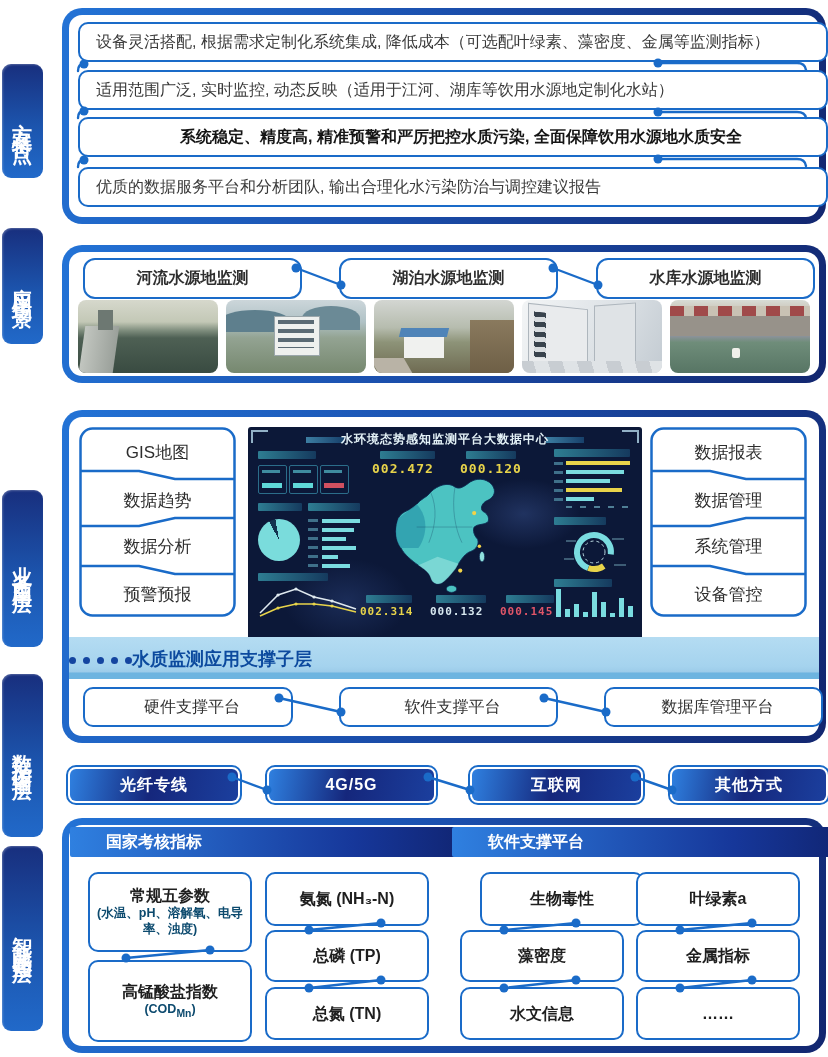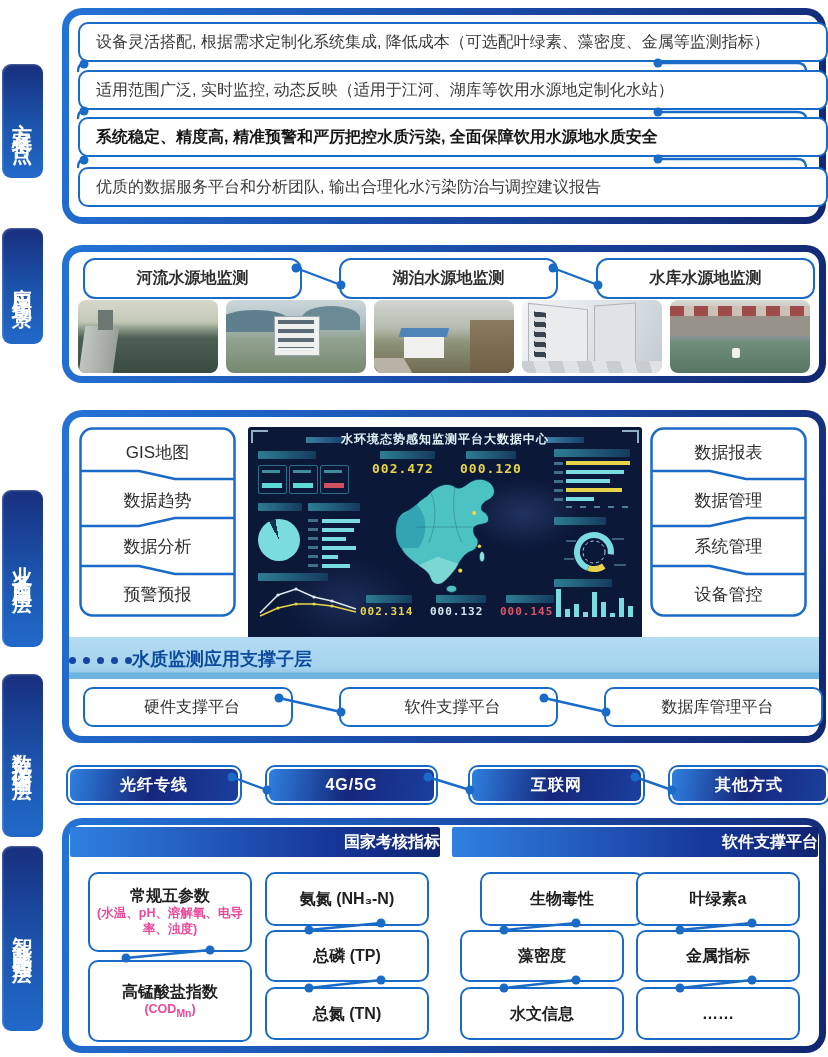--- a/index.html
+++ b/index.html
@@ -14,43 +14,43 @@
        font-size:20px;font-weight:700;letter-spacing:7px;line-height:1;}
   
   .sect{position:absolute;border-radius:20px;
         background:linear-gradient(110deg,#2373d6 0%,#1b50ae 45%,#12266f 100%);}
   .sect-in{position:absolute;inset:7px;background:#fff;border-radius:13px;}
   
   .bbox{position:absolute;border:2px solid #1a6bc8;border-radius:10px;background:#fff;
         display:flex;align-items:center;justify-content:center;}
   .frow{position:absolute;border:2px solid #1a6bc8;border-radius:10px;background:#fff;
         display:flex;align-items:center;padding-left:16px;font-size:16px;color:#3a3a3a;}
-  .frow.bold{font-weight:700;color:#151515;}
+  .frow.bold{font-weight:700;color:#151515;justify-content:center;}
   .scen-label{font-size:16px;font-weight:700;color:#2e2e2e;border-radius:12px;}
   .plat{font-size:16px;font-weight:500;color:#303030;border-radius:10px;padding-left:8px;}
   
   .colwrap{position:absolute;}
   .colwrap svg{position:absolute;left:0;top:0;}
   .cell{position:absolute;left:0;width:100%;text-align:center;font-size:17px;color:#2e2e2e;font-weight:500;}
   
   .band{position:absolute;background:linear-gradient(180deg,#b4dcf2 0%,#a5d3ee 70%,#9ccbe9 84%,#6db4e0 85%,#6db4e0 100%);
         display:flex;flex-direction:row;align-items:center;justify-content:flex-start;}
   .band .dots{display:flex;gap:7px;margin-top:5px;}
   .band .dots i{width:7px;height:7px;border-radius:50%;background:#1445a0;}
   .band .bandtxt{font-size:18px;font-weight:700;color:#0c4a9e;margin-top:1px;}
   
   .pill{position:absolute;border:2px solid #1a6bc8;border-radius:10px;background:#fff;padding:2px;}
   .pill .pin{width:100%;height:100%;border-radius:6px;box-sizing:border-box;
         background:linear-gradient(100deg,#2f80e0 0%,#15277c 48%,#1b3f9e 100%);
         display:flex;align-items:center;justify-content:center;color:#fff;font-size:16px;font-weight:700;letter-spacing:1px;}
   
   .hbar{position:absolute;background:linear-gradient(90deg,#2f80e0 0%,#16379a 70%,#10236f 100%);
-        display:flex;align-items:center;justify-content:flex-end;color:#fff;font-size:16px;font-weight:700;border-radius:2px;}
+        display:flex;align-items:center;justify-content:flex-start;color:#fff;font-size:16px;font-weight:700;border-radius:2px;padding-left:36px;}
   .sitem{flex-direction:column;font-size:16px;font-weight:600;color:#1f1f1f;text-align:center;line-height:1.25;}
-  .sitem .sub{font-size:12.5px;font-weight:600;color:#ec4899;padding:0 0;}
+  .sitem .sub{font-size:12.5px;font-weight:600;color:#0c4a6e;padding:0 0;}
   
   .ph{position:absolute;top:55px;width:140px;height:73px;border-radius:8px;overflow:hidden;}
   .ph div{position:absolute;}
   
   .dash{position:absolute;background:
         radial-gradient(80px 50px at 70% 35%,rgba(70,100,170,.35),rgba(0,0,0,0) 70%),
         radial-gradient(90px 60px at 25% 70%,rgba(60,90,160,.3),rgba(0,0,0,0) 70%),
         #0c1838;border-radius:3px;overflow:hidden;}
   .dash .corner{position:absolute;width:15px;height:11px;}
   .dash .corner.tl{left:3px;top:3px;border-left:2px solid rgba(170,205,225,.85);border-top:2px solid rgba(170,205,225,.85);}

